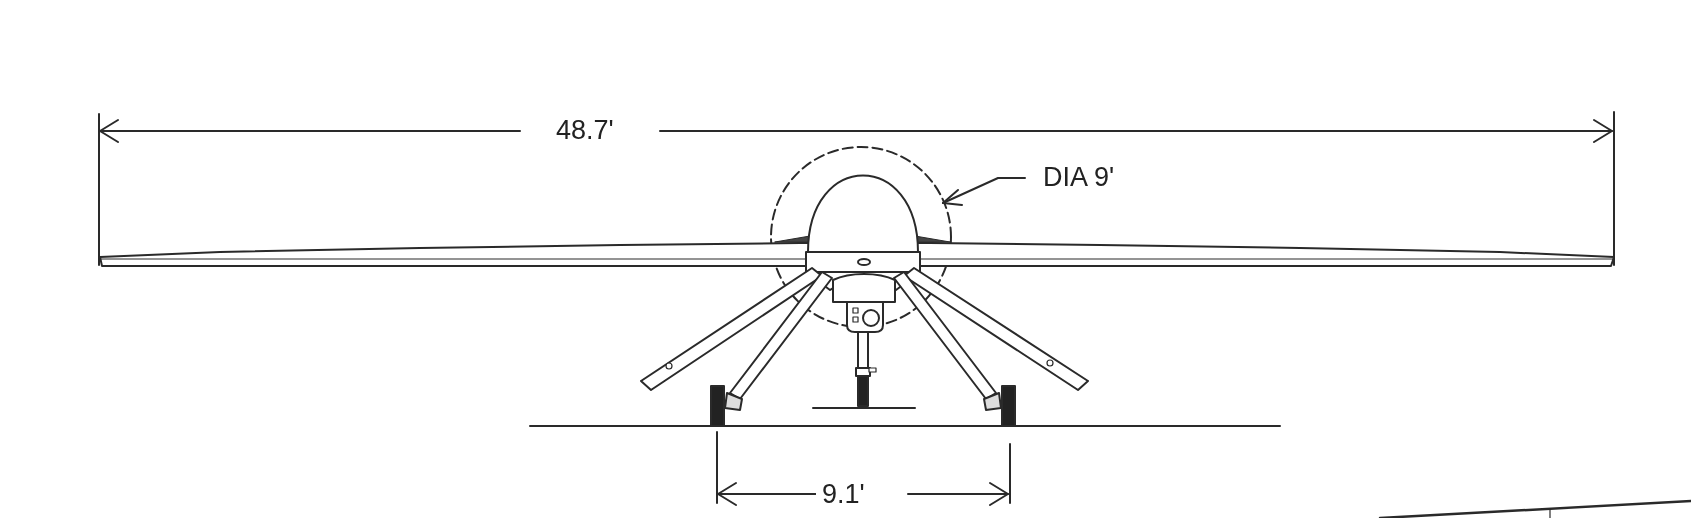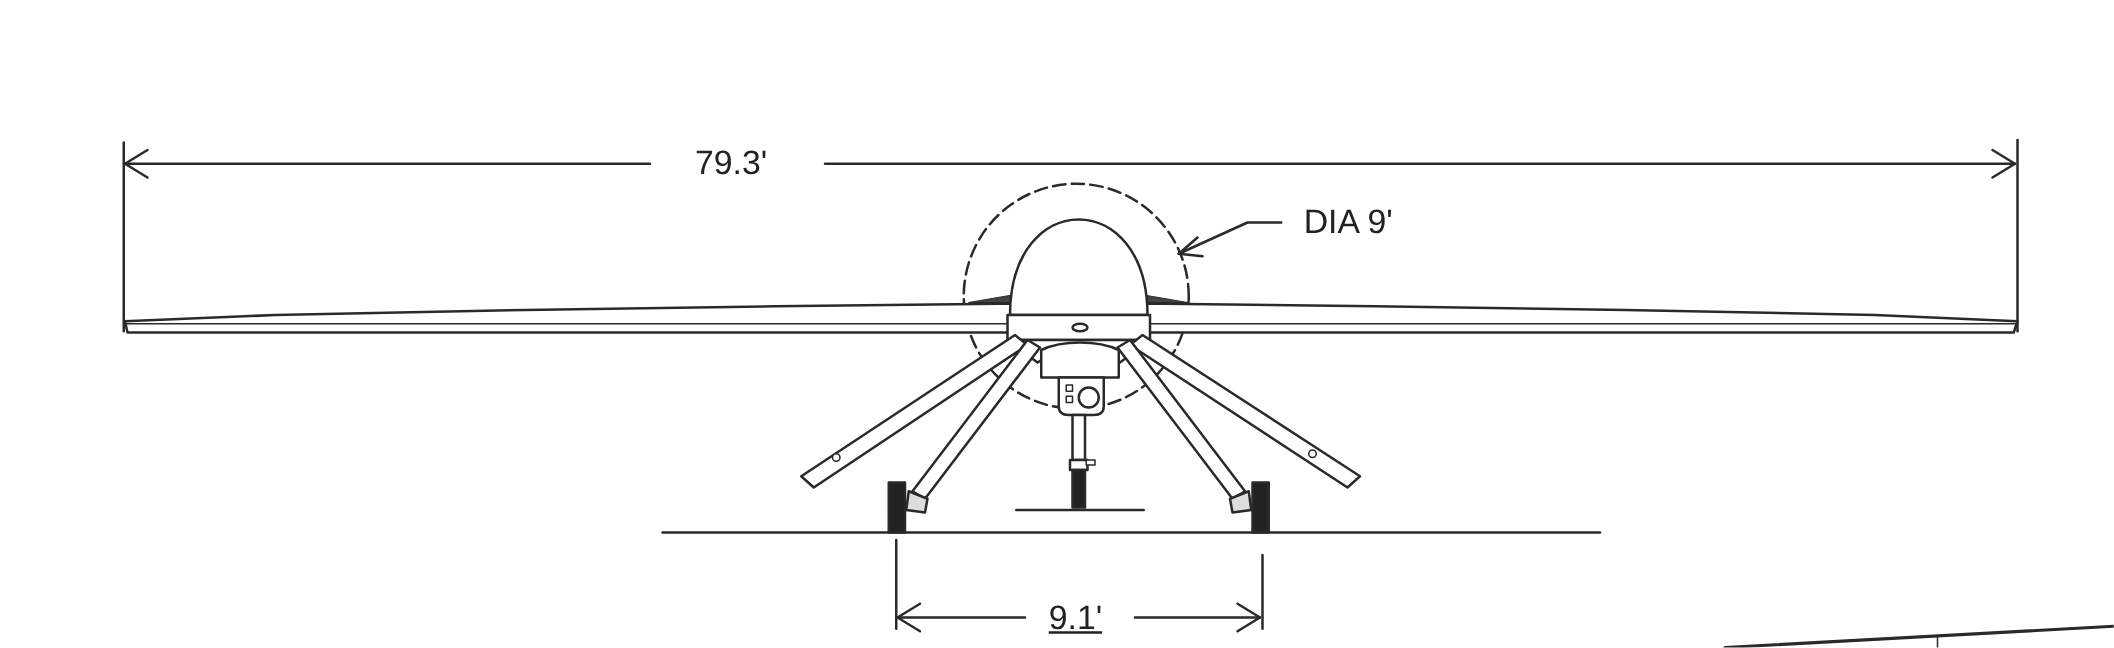--- a/index.html
+++ b/index.html
@@ -1,21 +1,21 @@
 <!DOCTYPE html>
 <html><head>
   <meta charset="utf-8">
   <style>
     html, body { margin: 0; padding: 0; background: #ffffff; }
     body { width: 1691px; height: 518px; overflow: hidden; position: relative; font-family: "Liberation Sans", sans-serif; }
     #drawing { position: absolute; left: 0; top: 0; width: 1691px; height: 518px; }
     .dim-label { position: absolute; font-family: "Liberation Sans", sans-serif; font-size: 27px; color: #222; background: #fff; padding: 0 6px; line-height: 30px; }
     #span-label { left: 550px; top: 115px; }
     #dia-label { left: 1037px; top: 162px; background: transparent; }
-    #track-label { left: 833px; top: 479px; text-decoration: underline; }
+    #track-label { left: 816px; top: 479px; }
   </style>
 </head>
 <body>
 
 <svg id="drawing" viewBox="0 0 1691 518" xmlns="http://www.w3.org/2000/svg">
   <g fill="none" stroke="#2a2a2a" stroke-width="2" stroke-linecap="round" stroke-linejoin="round">
 
     <g>
       <line x1="99" y1="114" x2="99" y2="265"></line>
       <line x1="1614" y1="112" x2="1614" y2="265"></line>
@@ -86,15 +86,15 @@
       <line x1="908" y1="494" x2="1008" y2="494"></line>
       <polyline points="736,483 718,494 736,505"></polyline>
       <polyline points="990,483 1008,494 990,505"></polyline>
     </g>
 
     <line x1="1380" y1="518" x2="1691" y2="501" stroke-width="2.5"></line>
     <line x1="1550" y1="510" x2="1550" y2="518" stroke-width="1.2"></line>
   </g>
 </svg>
 
-<div class="dim-label" id="span-label">79.3'</div>
+<div class="dim-label" id="span-label">48.7'</div>
 <div class="dim-label" id="dia-label">DIA 9'</div>
 <div class="dim-label" id="track-label">9.1'</div>
 
 </body></html>

